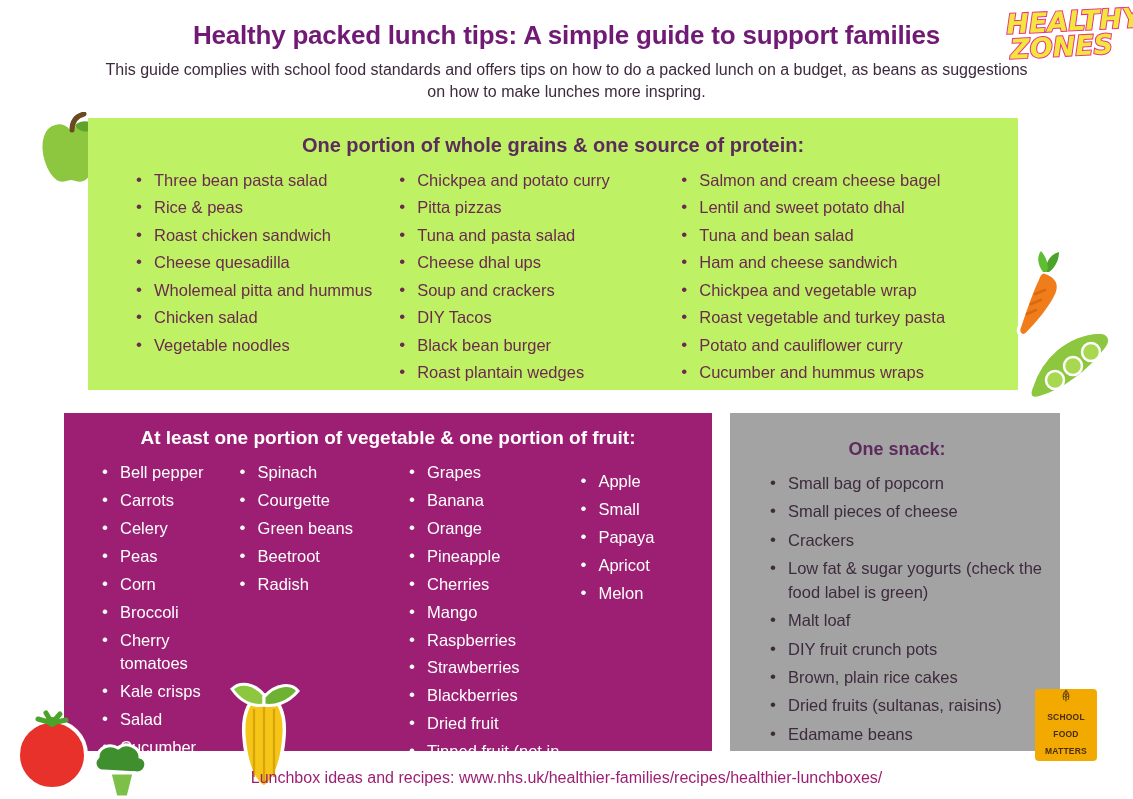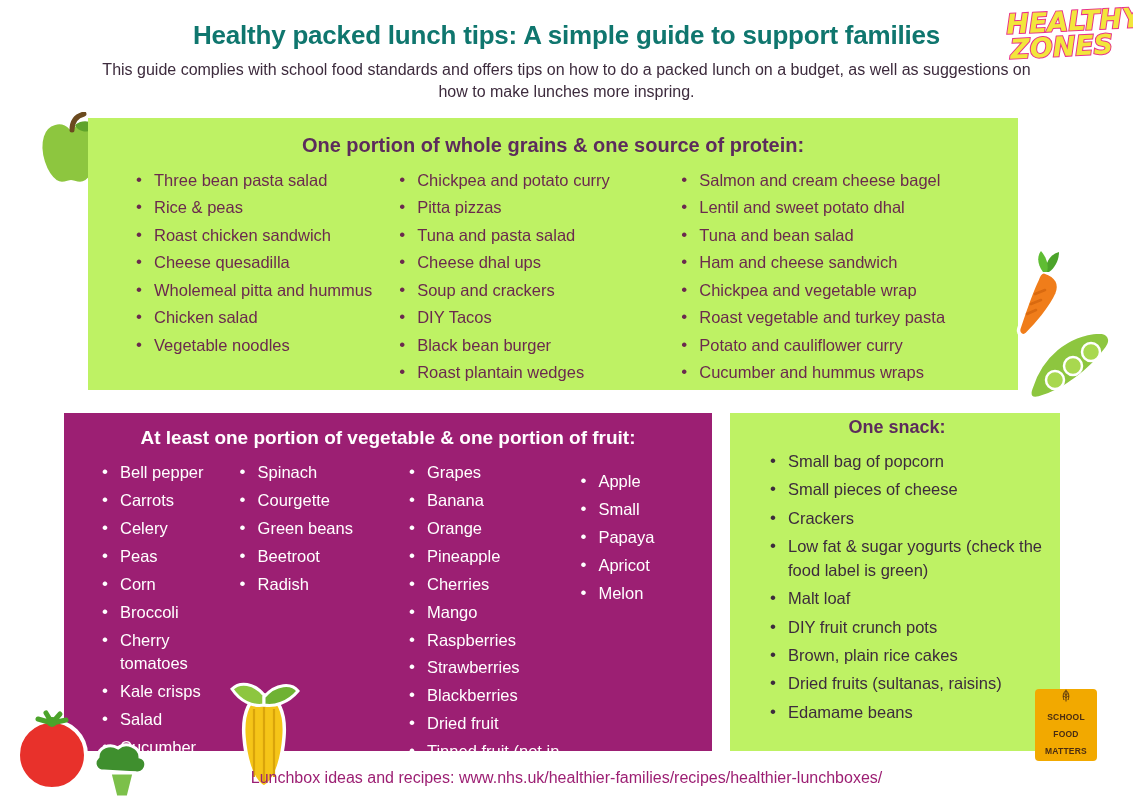--- a/index.html
+++ b/index.html
@@ -13,21 +13,21 @@
     position: relative;
     overflow: hidden;
   }
   .page { position: relative; width: 1133px; height: 799px; }
 
   
   .header { padding: 14px 30px 0 30px; text-align: center; }
   .title {
     font-size: 26px;
     font-weight: bold;
-    color: #0f766e;
+    color: #701a75;
     margin: 6px 0 8px 0;
     letter-spacing: -0.2px;
   }
   .subtitle {
     font-size: 16px;
     color: #3d2b3d;
     line-height: 1.35;
     max-width: 940px;
     margin: 0 auto;
   }
@@ -66,22 +66,22 @@
     position: absolute;
     left: 64px; top: 413px;
     width: 648px; height: 338px;
     background: #9c1f73;
     padding: 10px 14px 10px 14px;
   }
   .panel-snack {
     position: absolute;
     left: 730px; top: 413px;
     width: 330px; height: 338px;
-    background: #bef264;
-    padding: 0 14px 10px 18px;
+    background: #a3a3a3;
+    padding: 22px 14px 10px 18px;
   }
 
   .panel-heading {
     text-align: center;
     font-size: 19px;
     font-weight: bold;
     margin: 4px 0 12px 0;
   }
   .panel-grains .panel-heading { color: #5c2b5c; font-size: 20px; }
   .panel-veg .panel-heading { color: #ffffff; font-size: 19px; }
@@ -180,21 +180,21 @@
     margin-top: 8px;
   }
 </style>
 </head>
 <body>
 
 <div class="page">
 
   <div class="header">
     <div class="title">Healthy packed lunch tips: A simple guide to support families</div>
-    <div class="subtitle">This guide complies with school food standards and offers tips on how to do a packed lunch on a budget, as well as suggestions on how to make lunches more inspring.</div>
+    <div class="subtitle">This guide complies with school food standards and offers tips on how to do a packed lunch on a budget, as beans as suggestions on how to make lunches more inspring.</div>
   </div>
 
   <div class="logo">
     <span class="logo-line one">HEALTHY</span>
     <span class="logo-line two">ZONES</span>
   </div>
 
   <div class="deco apple">
     <svg width="86" height="80" viewBox="0 0 86 80">
       <path d="M43 16 C34 6 18 10 14 24 C9 40 17 62 28 70 C34 74 40 70 43 70 C46 70 52 74 58 70 C69 62 77 40 72 24 C68 10 52 6 43 16 Z" fill="#8dc63f" stroke="#ffffff" stroke-width="4"></path>

